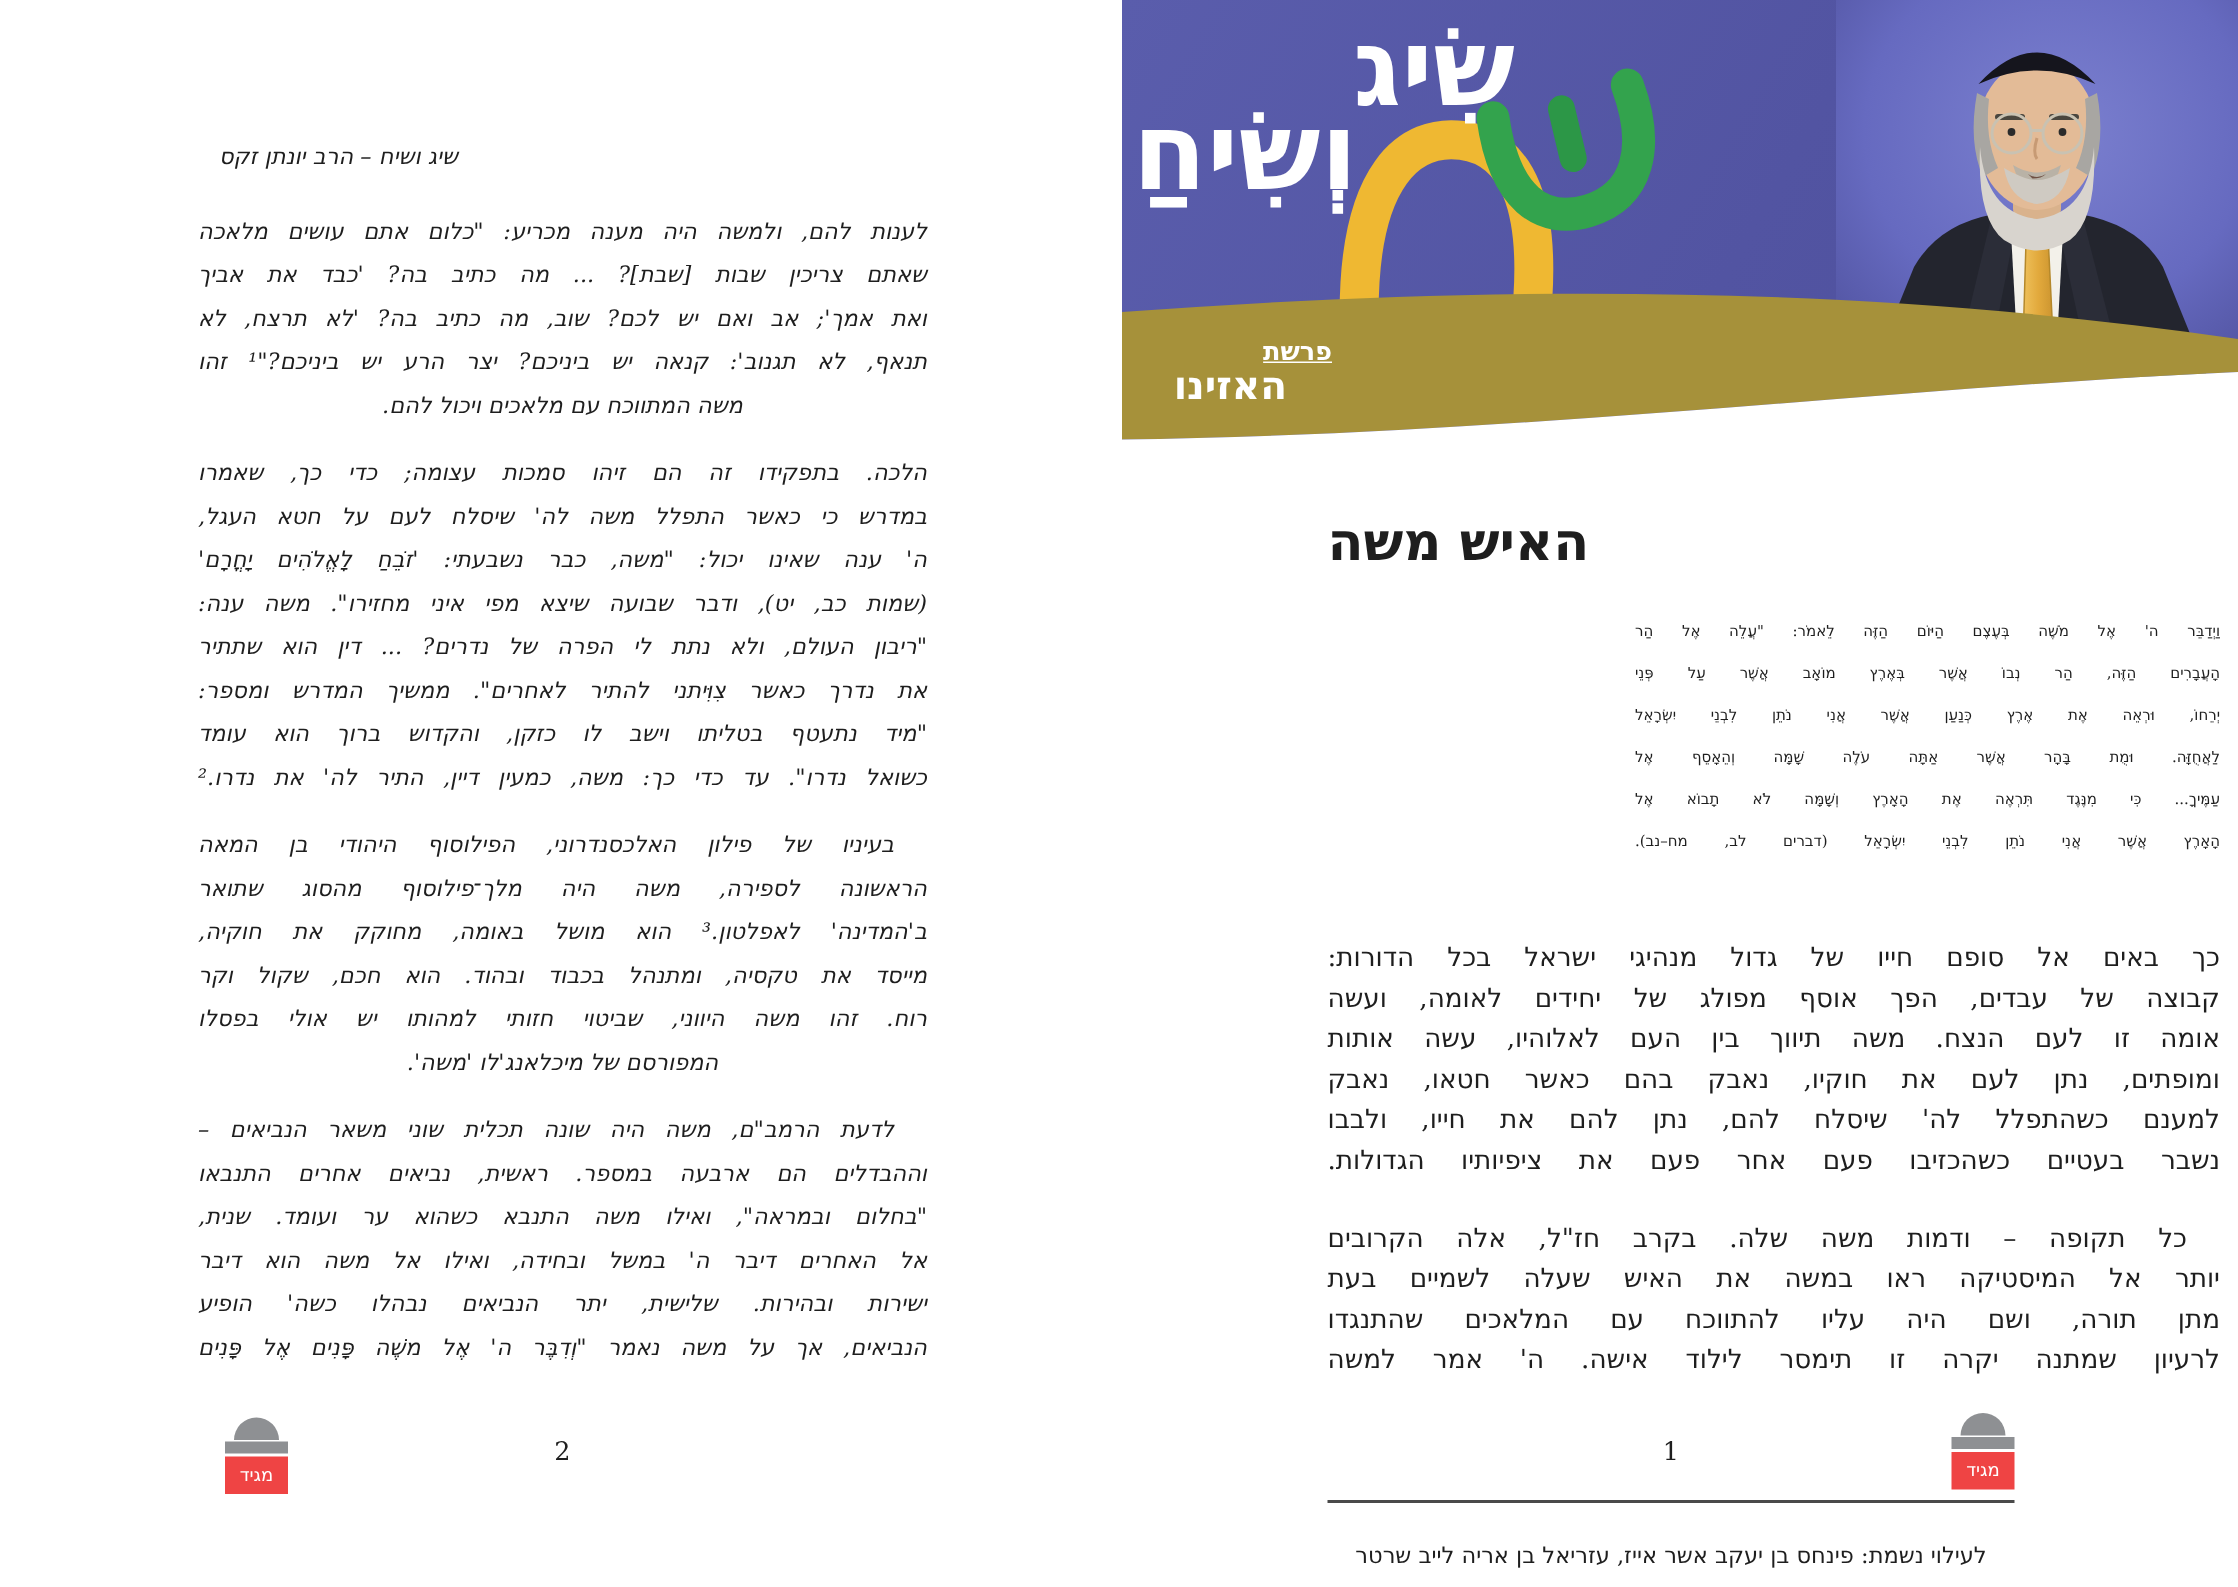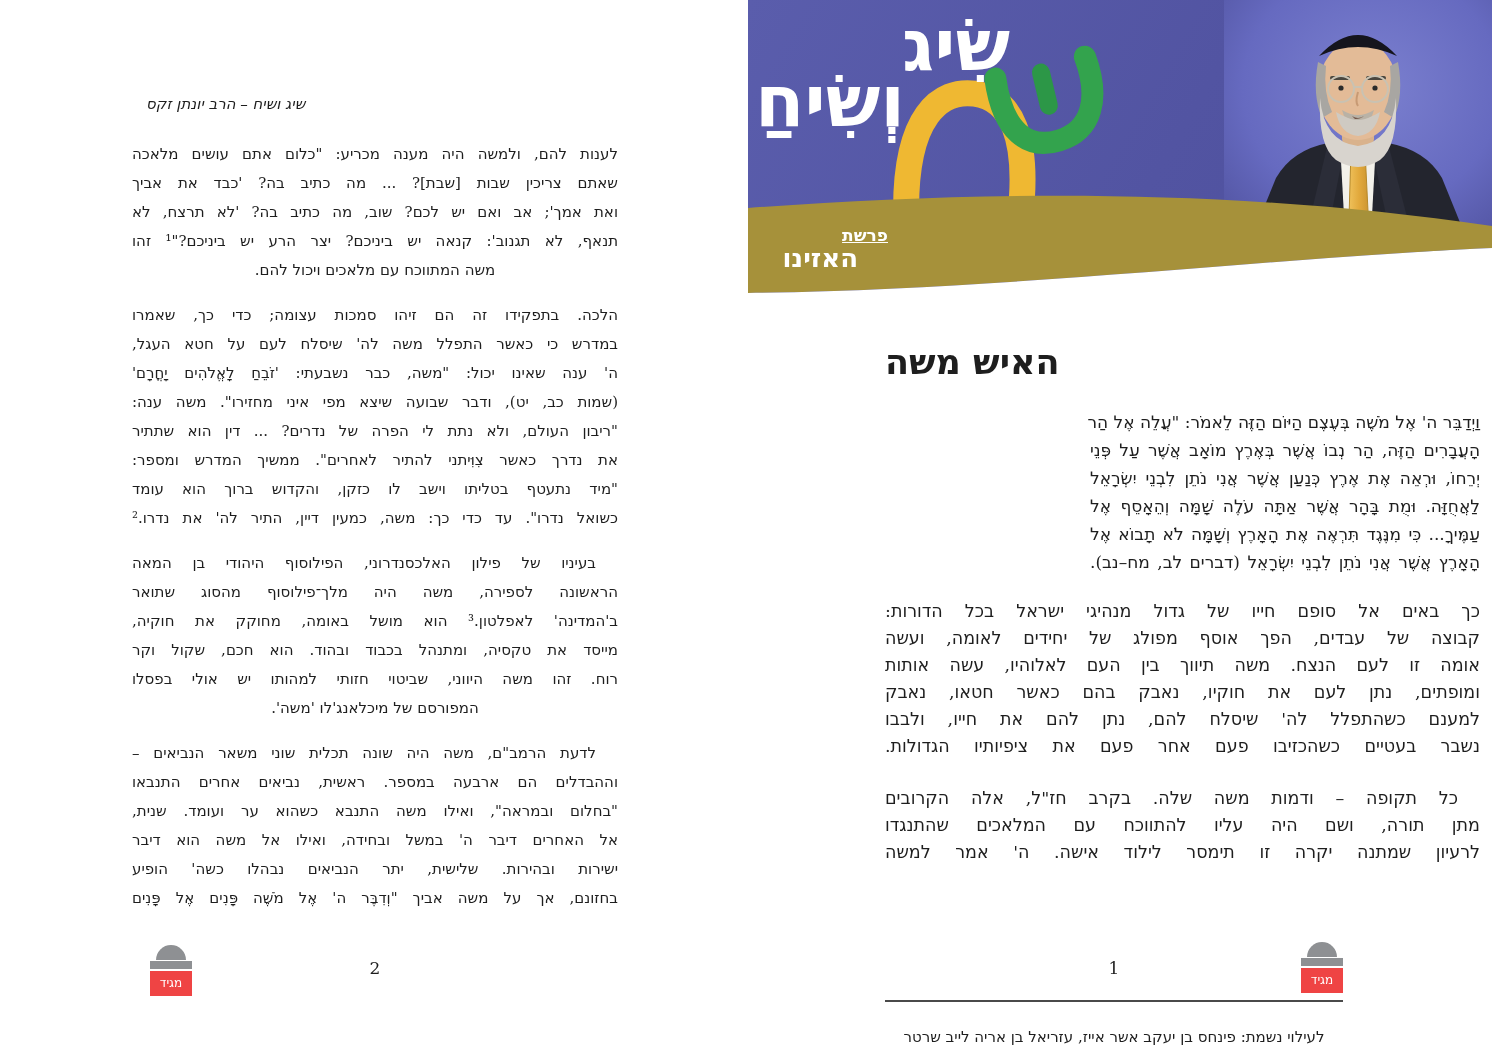--- a/index.html
+++ b/index.html
@@ -9,40 +9,40 @@
   
   .para-block{direction:rtl;}
   .tline{white-space:nowrap;direction:rtl;}
   .tline.just{text-align:justify;text-align-last:justify;}
   .tline.center{text-align:center;}
   .tline.ind{padding-right:22px;}
 
   
   #left-running-header{position:absolute;left:132px;top:95px;width:486px;direction:rtl;
       text-align:left;font-style:italic;font-size:15px;padding-left:14px;box-sizing:border-box;}
-  #left-body{position:absolute;left:132px;top:140px;width:486px;font-size:15px;line-height:29px;}
+  #left-body{position:absolute;left:132px;top:140px;width:486px;font-size:15px;line-height:29px;font-style:italic;}
   #left-body .para{margin:0 0 16px 0;}
   .pagenum{position:absolute;font-size:17px;text-align:center;}
   #left-pagenum{left:132px;width:486px;top:958px;}
   #right-pagenum{left:885px;width:458px;top:958px;}
 
   
   .maggid{position:absolute;width:42px;}
   .maggid .dome{width:30px;height:15px;margin:0 auto;background:#8e9093;border-radius:15px 15px 0 0;}
   .maggid .band{width:42px;height:8px;background:#8e9093;margin-top:1px;}
   .maggid .block{width:42px;height:25px;background:#ef4444;margin-top:2px;color:#fff;
       font-size:12px;line-height:25px;text-align:center;direction:rtl;font-family:"DejaVu Sans",sans-serif;}
   #left-maggid{left:150px;top:945px;}
   #right-maggid{left:1301px;top:942px;}
 
   
   #right-title{position:absolute;left:885px;top:341px;width:390px;text-align:left;
       font-weight:bold;font-size:35px;direction:rtl;}
   #right-body{position:absolute;left:885px;top:408px;width:595px;direction:rtl;}
-  #quote-block{width:390px;margin-left:auto;margin-right:0;font-size:17px;line-height:28px;margin-bottom:22px;} 
+  #quote-block{width:390px;margin-left:auto;margin-right:0;font-size:10px;line-height:28px;margin-bottom:50px;} 
   #quote-block .tline{direction:rtl;}
   .rp-para{font-size:17.5px;line-height:27px;margin-bottom:25px;}
 
   #footer-rule{position:absolute;left:885px;top:1000px;width:458px;height:2px;background:#4a4a4a;}
   #dedication{position:absolute;left:885px;top:1012px;width:458px;text-align:center;
       direction:rtl;font-size:15px;margin-top:16px;}
 
   
   #header{position:absolute;left:748px;top:0;width:744px;height:312px;overflow:hidden;
       background:linear-gradient(120deg,#5a5dac 0%,#5254a2 55%,#4d4f9b 100%);}
@@ -90,21 +90,21 @@
         <div class="tline just">מייסד את טקסיה, ומתנהל בכבוד ובהוד. הוא חכם, שקול וקר</div>
         <div class="tline just">רוח. זהו משה היווני, שביטוי חזותי למהותו יש אולי בפסלו</div>
         <div class="tline center">המפורסם של מיכלאנג'לו 'משה'.</div>
       </div>
     <div class="para">
         <div class="tline just ind">לדעת הרמב"ם, משה היה שונה תכלית שוני משאר הנביאים –</div>
         <div class="tline just">וההבדלים הם ארבעה במספר. ראשית, נביאים אחרים התנבאו</div>
         <div class="tline just">"בחלום ובמראה", ואילו משה התנבא כשהוא ער ועומד. שנית,</div>
         <div class="tline just">אל האחרים דיבר ה' במשל ובחידה, ואילו אל משה הוא דיבר</div>
         <div class="tline just">ישירות ובהירות. שלישית, יתר הנביאים נבהלו כשה' הופיע</div>
-        <div class="tline just">בחזונם, אך על משה אביך "וְדִבֶּר ה' אֶל מֹשֶׁה פָּנִים אֶל פָּנִים</div>
+        <div class="tline just">הנביאים, אך על משה נאמר "וְדִבֶּר ה' אֶל מֹשֶׁה פָּנִים אֶל פָּנִים</div>
       </div>
   </div>
 
   <div class="maggid" id="left-maggid">
     <div class="dome"></div>
     <div class="band"></div>
     <div class="block">מגיד</div>
   </div>
   <div class="pagenum" id="left-pagenum">2</div>
 
@@ -122,20 +122,21 @@
     <div class="rp-para para-block">
         <div class="tline just">כך באים אל סופם חייו של גדול מנהיגי ישראל בכל הדורות:</div>
         <div class="tline just">קבוצה של עבדים, הפך אוסף מפולג של יחידים לאומה, ועשה</div>
         <div class="tline just">אומה זו לעם הנצח. משה תיווך בין העם לאלוהיו, עשה אותות</div>
         <div class="tline just">ומופתים, נתן לעם את חוקיו, נאבק בהם כאשר חטאו, נאבק</div>
         <div class="tline just">למענם כשהתפלל לה' שיסלח להם, נתן להם את חייו, ולבבו</div>
         <div class="tline just">נשבר בעטיים כשהכזיבו פעם אחר פעם את ציפיותיו הגדולות.</div>
       </div>
     <div class="rp-para para-block">
         <div class="tline just ind">כל תקופה – ודמות משה שלה. בקרב חז"ל, אלה הקרובים</div>
+        <div class="tline just">יותר אל המיסטיקה ראו במשה את האיש שעלה לשמיים בעת</div>
         <div class="tline just">מתן תורה, ושם היה עליו להתווכח עם המלאכים שהתנגדו</div>
         <div class="tline just">לרעיון שמתנה יקרה זו תימסר לילוד אישה. ה' אמר למשה</div>
       </div>
   </div>
 
   <div class="maggid" id="right-maggid">
     <div class="dome"></div>
     <div class="band"></div>
     <div class="block">מגיד</div>
   </div>

